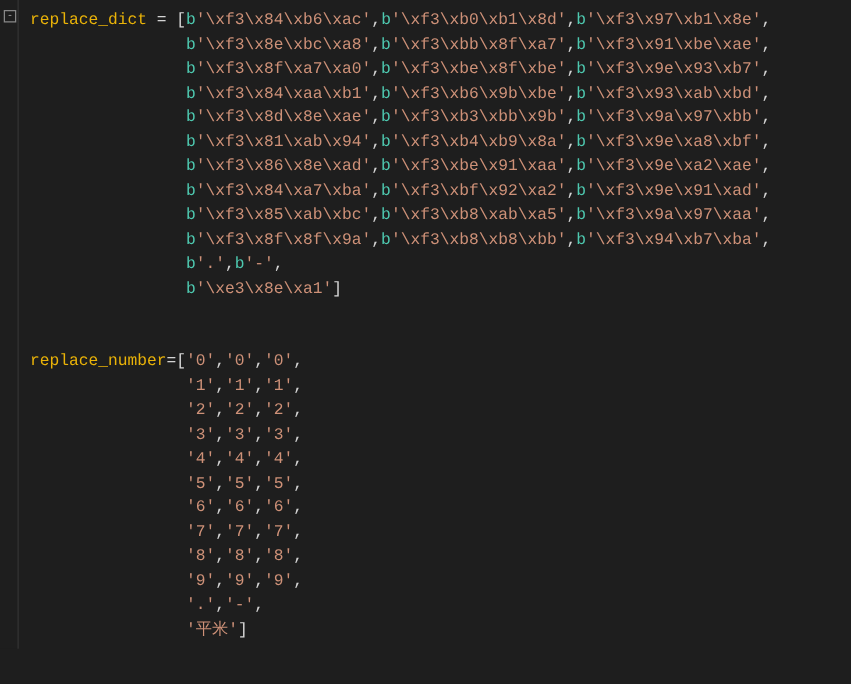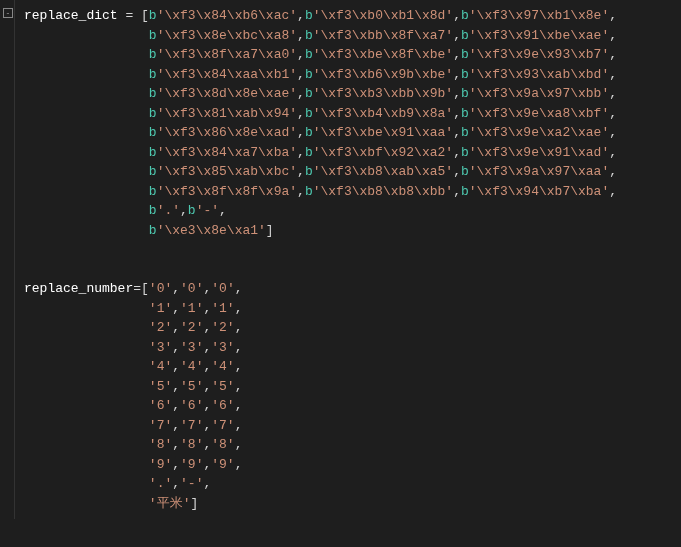--- a/index.html
+++ b/index.html
@@ -1,17 +1,17 @@
 <!DOCTYPE html>
 <html><head>
 <meta charset="utf-8">
 <style>
   html,body{margin:0;padding:0;background:#1e1e1e;color:#d4d4d4;font-family:Consolas,"Courier New",monospace;font-size:13px;line-height:1.5;width:681px;height:547px;overflow:hidden}
   .editor{padding:6px 6px 6px 24px;white-space:pre}
-  .kw{color:#ffffff}
+  .kw{color:#eab308}
   .op{color:#d4d4d4}
   .punc{color:#d4d4d4}
   .bp{color:#4ec9b0}
   .str{color:#ce9178}
   .gutter{position:absolute;left:0;top:0;bottom:0;width:14px;border-right:1px solid #333;background:#1e1e1e}
   .fold{position:absolute;left:3px;top:8px;width:8px;height:8px;border:1px solid #888;font-size:8px;line-height:7px;text-align:center;color:#aaa}
   .line{display:block}
   .wrapper{position:relative}
 </style>
 </head>

